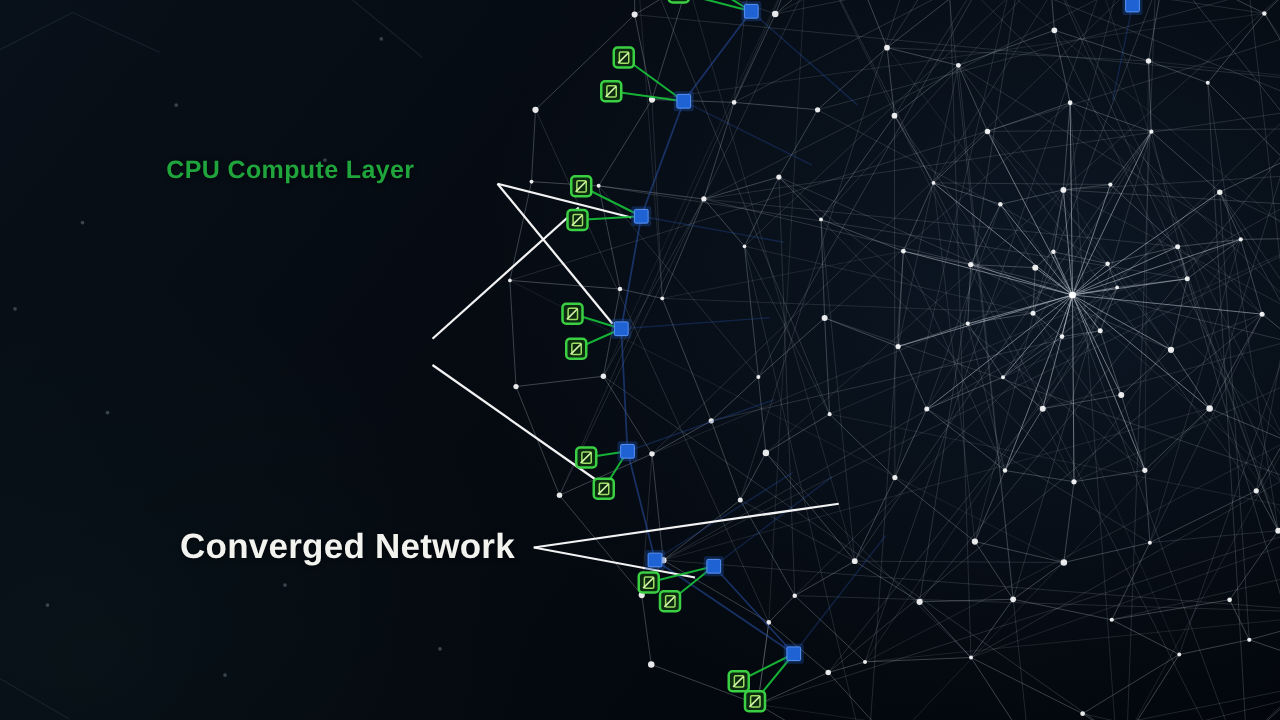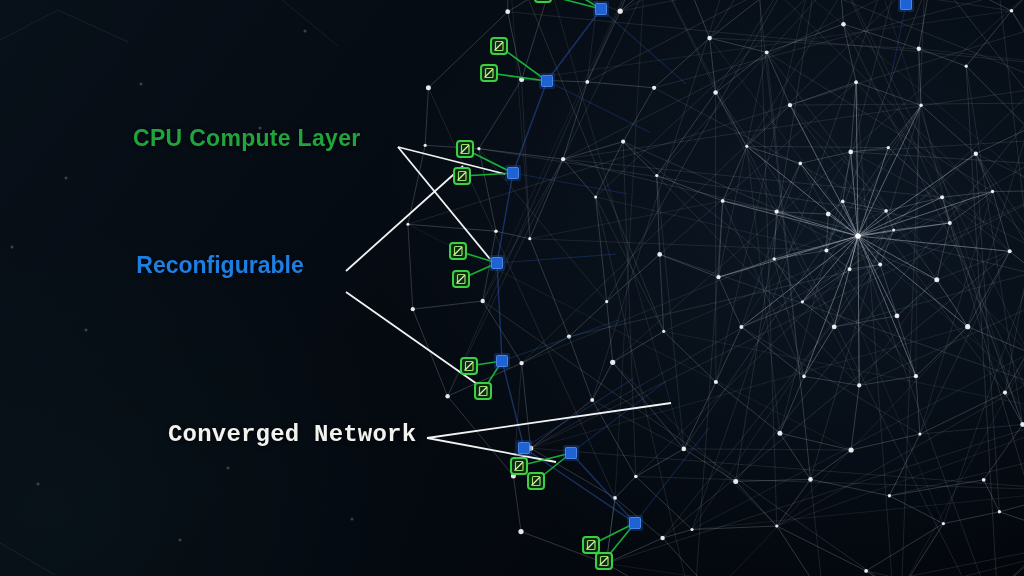--- a/index.html
+++ b/index.html
@@ -8,23 +8,23 @@
     background:
       radial-gradient(760px 620px at 83% 40%, rgba(26,48,72,0.38), rgba(4,8,14,0) 62%),
       radial-gradient(520px 420px at 6% 90%, rgba(12,34,36,0.28), rgba(4,8,14,0) 70%),
       linear-gradient(128deg,#081019 0%,#050a11 45%,#02050a 100%);
   }
   .stage svg{position:absolute;left:0;top:0;}
   .label{
     position:absolute;font-family:"Liberation Sans",sans-serif;font-weight:700;
     text-shadow:0 1px 4px rgba(0,0,0,0.65);white-space:nowrap;
   }
-  .label-cpu{left:133px;top:125px;font-size:23px;letter-spacing:0.3px;}
+  .label-cpu{left:133px;top:125px;font-size:20px;letter-spacing:0.3px;}
   .label-reconf{left:112px;top:251px;font-size:23px;line-height:29px;text-align:center;width:216px;white-space:normal;}
-  .label-conv{left:168px;top:421px;font-size:24px;letter-spacing:0.2px;font-family:Liberation Mono, monospace;}
+  .label-conv{left:144px;top:421px;font-size:28px;letter-spacing:0.2px;}
 </style>
 </head>
 <body>
 
 <div class="stage">
   <svg id="scene" width="1024" height="576" viewBox="0 0 1024 576">
     <g>
         <line x1="858.0" y1="236.0" x2="828.2" y2="214.1" stroke="#cfd8e2" stroke-opacity="0.5" stroke-width="0.8"></line>
         <line x1="858.0" y1="236.0" x2="842.7" y2="201.4" stroke="#cfd8e2" stroke-opacity="0.5" stroke-width="0.8"></line>
         <line x1="858.0" y1="236.0" x2="886.1" y2="210.9" stroke="#cfd8e2" stroke-opacity="0.5" stroke-width="0.8"></line>
@@ -837,17 +837,16 @@
           <rect x="1" y="1" width="16" height="16" rx="3" fill="#0b2a10" stroke="#3bcf43" stroke-width="2"></rect>
           <rect x="5.5" y="4.5" width="7.5" height="9" rx="1" fill="none" stroke="#a8e86a" stroke-width="1.2" stroke-opacity="0.95"></rect>
           <line x1="4.5" y1="13.5" x2="13" y2="5" stroke="#d6f5a8" stroke-width="1.3"></line>
         </g>
       </g>
   </svg>
 
   <div class="label label-cpu" style="color: rgb(31, 165, 60);">CPU Compute Layer</div>
 
   <div class="label label-reconf" style="color: rgb(30, 127, 227);">
-    <div>Reconfigurable</div>
   </div>
 
   <div class="label label-conv" style="color: rgb(242, 242, 239);">Converged Network</div>
 </div>
 
 </body></html>

